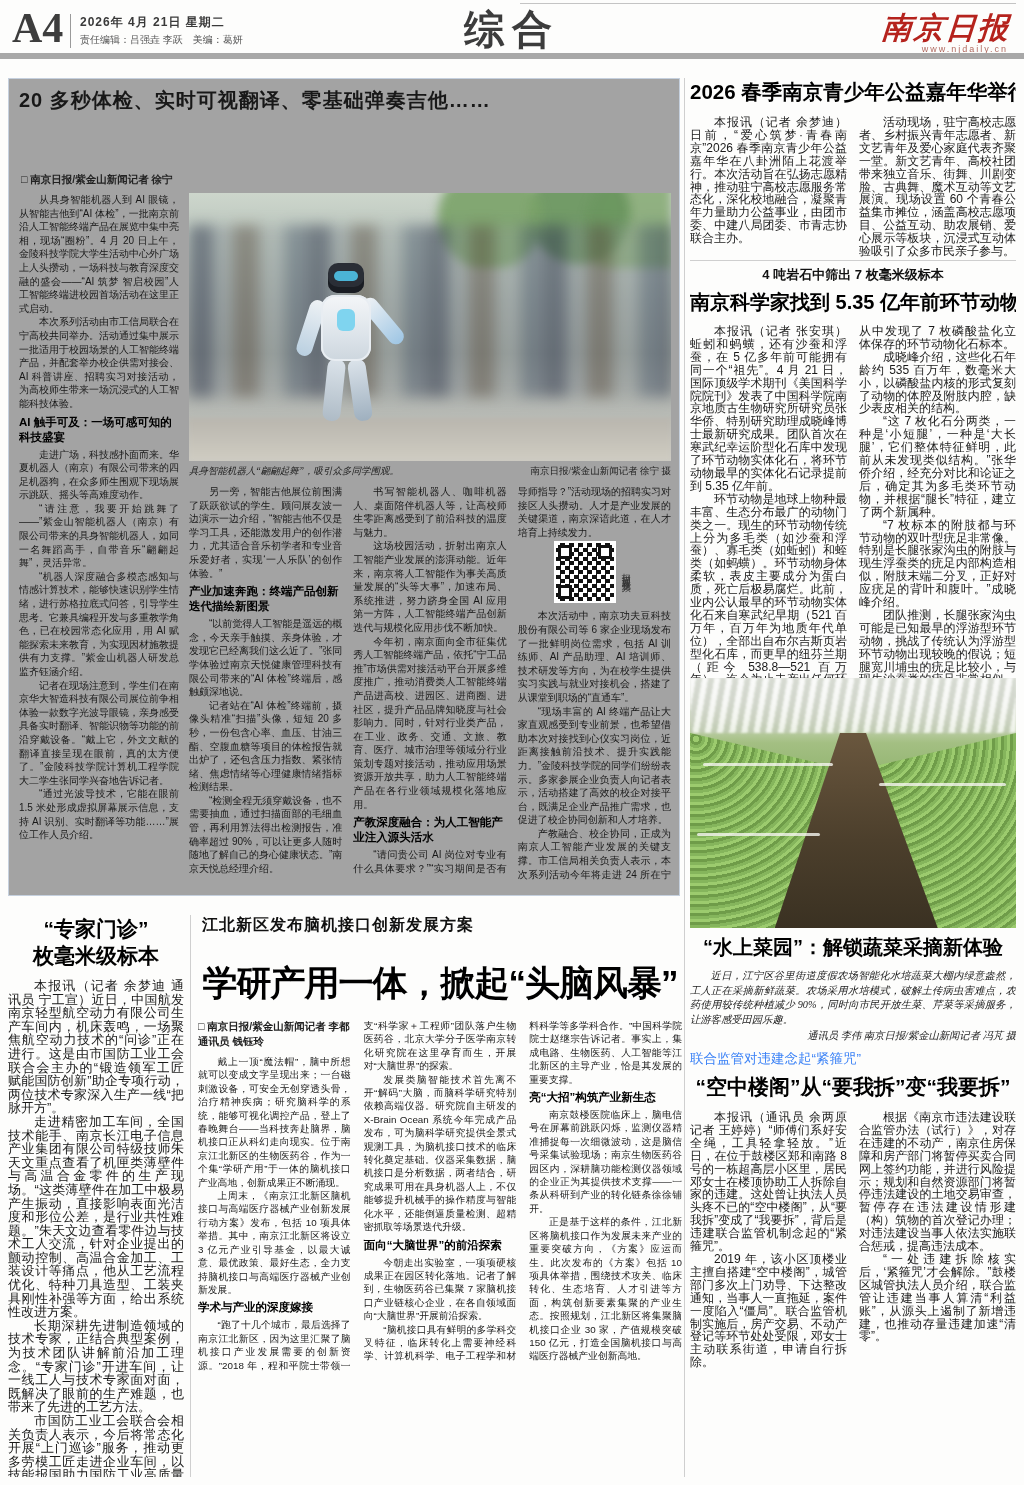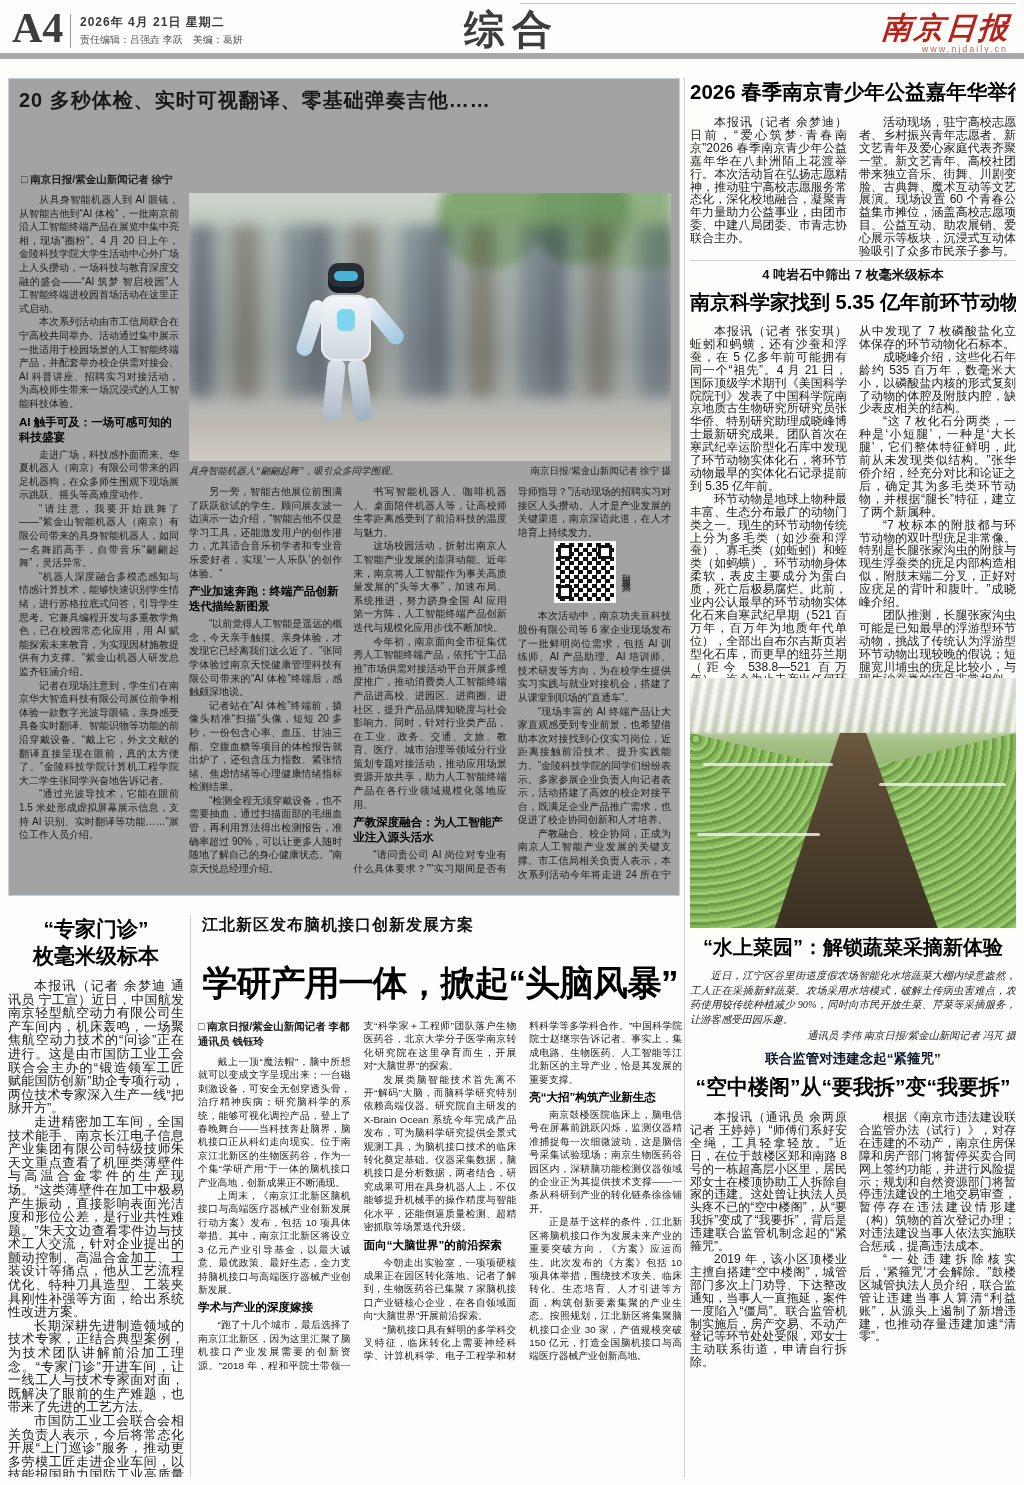--- a/index.html
+++ b/index.html
@@ -98,21 +98,21 @@
   .photo2 .veg.r { right:0; width:46%; clip-path:polygon(0 18%,100% 0,100% 100%,38% 100%); }
   .photo2 .channel { position:absolute; top:22%; bottom:0; left:0; right:0; background:linear-gradient(180deg,#6a573e,#4c3f2c 55%,#3a3122); clip-path:polygon(46% 0,54% 0,76% 100%,26% 100%); }
   .photo2 .pipe { position:absolute; height:3px; background:rgba(245,245,240,.8); border-radius:2px; }
 
   .garden { position:absolute; left:0; top:856px; width:326px; height:116px; overflow:hidden; }
   .garden h2 { font-size:20px; margin-bottom:8px; white-space:nowrap; }
   .garden .cap { font-family:"Liberation Serif", serif; font-style:italic; font-size:10.3px; line-height:14.5px; text-align:justify; text-indent:2em; color:#222; }
   .garden .credit { font-family:"Liberation Serif", serif; font-style:italic; font-size:10.3px; text-align:right; color:#222; margin-top:2px; }
 
   .demolish { position:absolute; left:0; top:972px; width:326px; height:427px; overflow:hidden; }
-  .demolish .kicker { text-align:center; font-size:13.5px; font-weight:bold; color:#0f172a; margin-bottom:5px; }
+  .demolish .kicker { font-size:13.5px; font-weight:normal; color:#3b82f6; margin-bottom:5px; }
   .demolish h2 { font-size:21px; margin-bottom:10px; white-space:nowrap; }
   .demolish .cols { column-count:2; column-gap:12px; height:360px; overflow:hidden; }
 </style>
 </head>
 <body>
 
 <div id="paper">
 
   <div>
     <div class="hdr-topline"></div>

